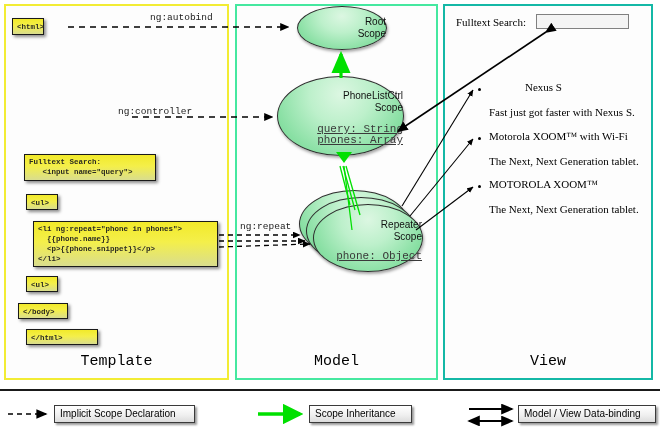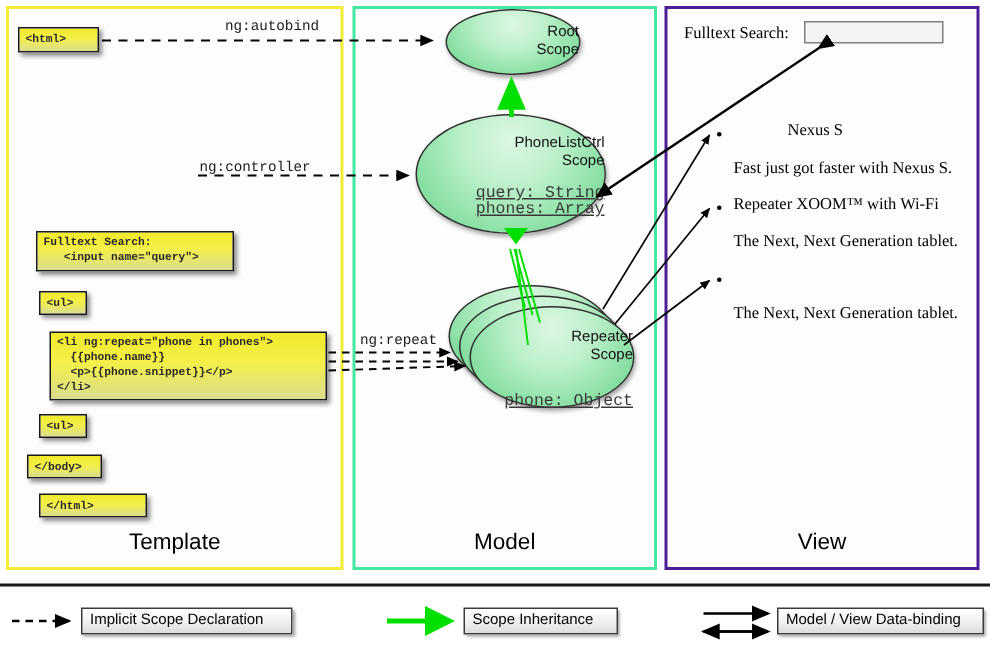--- a/index.html
+++ b/index.html
@@ -25,31 +25,31 @@
   #panel-template {
     left: 4px; top: 4px; width: 225px; height: 376px;
     border: 2px solid #f2ec34;
   }
   #panel-model {
     left: 235px; top: 4px; width: 203px; height: 376px;
     border: 2px solid #45e8a0;
   }
   #panel-view {
     left: 443px; top: 4px; width: 210px; height: 376px;
-    border: 2px solid #4c1d95;
+    border: 2px solid #14b8a6;
   }
   .panel-title {
     position: absolute;
     bottom: 8px;
     left: 0; right: 0;
     text-align: center;
     font-size: 15px;
     font-weight: 400;
     color: #000;
-    font-family: Liberation Sans, sans-serif;
+    font-family: Liberation Mono, monospace;
   }
 
   
   .codebox {
     position: absolute;
     box-sizing: border-box;
     border: 1px solid #1a1a1a;
     background: linear-gradient(to bottom, #f2ea2a 0%, #f4ef4a 45%, #d9dd8e 100%);
     box-shadow: 2px 2px 3px rgba(0,0,0,0.45);
     font-family: "Liberation Mono", monospace;
@@ -153,21 +153,21 @@
   <div class="panel" id="panel-template">
     <div class="panel-title">Template</div>
   </div>
   <div class="panel" id="panel-model">
     <div class="panel-title">Model</div>
   </div>
   <div class="panel" id="panel-view">
     <div class="panel-title">View</div>
   </div>
 
-  <div class="codebox bold" style="left:12px; top:18px; width:54px; height:17px; line-height:13px;">&lt;html&gt;</div>
+  <div class="codebox bold" style="left:12px; top:18px; width:32px; height:17px; line-height:13px;text-align:right;">&lt;html&gt;</div>
 
 
   <div class="codebox bold" style="left:24px; top:154px; width:132px; height:27px;">Fulltext Search:
    &lt;input name="query"&gt;</div>
 
   <div class="codebox bold" style="left:26px; top:194px; width:32px; height:16px; line-height:12px;">&lt;ul&gt;</div>
 
   <div class="codebox bold" style="left:33px; top:221px; width:185px; height:46px;">&lt;li ng:repeat="phone in phones"&gt;
   {{phone.name}}
   &lt;p&gt;{{phone.snippet}}&lt;/p&gt;
@@ -189,39 +189,40 @@
     <div class="title">Scope</div>
     <div class="props q" style="margin-top:11px;">query: String</div>
     <div class="props">phones: Array</div>
   </div>
 
   <div class="scope" style="left:299px; top:190px; width:110px; height:68px;"></div>
   <div class="scope" style="left:306px; top:197px; width:110px; height:68px;"></div>
   <div class="scope" style="left:313px; top:204px; width:110px; height:68px;">
     <div class="title" style="margin-top:14px;">Repeater</div>
     <div class="title">Scope</div>
-    <div class="props" style="margin-top:21px;">phone: Object</div>
+    <div class="props" style="margin-top:9px;">phone: Object</div>
   </div>
 
   <div class="edge-label" style="left:150px; top:12px;">ng:autobind</div>
-  <div class="edge-label" style="left:133px; top:106px;">ng:controller</div>
+  <div class="edge-label" style="left:118px; top:106px;">ng:controller</div>
   <div class="edge-label" style="left:240px; top:221px;text-align:right;">ng:repeat</div>
 
   <div class="view-text" style="left:456px; top:16px;">Fulltext Search:</div>
   <input class="view-input" style="left: 536px; top: 14px; width: 93px; height: 15px;" value="" placeholder="">
 
   <div class="view-bullet" style="left:478px; top:88px;"></div>
   <div class="view-text" style="left:489px; top:81px;margin-left:36px;">Nexus S</div>
   <div class="view-text" style="left:489px; top:106px;">Fast just got faster with Nexus S.</div>
 
   <div class="view-bullet" style="left:478px; top:137px;"></div>
-  <div class="view-text" style="left:489px; top:130px;">Repeater XOOM™  with Wi-Fi</div>
+  <div class="view-text" style="left:489px; top:130px;">Motorola XOOM™  with Wi-Fi</div>
   <div class="view-text" style="left:489px; top:155px;">The Next, Next Generation tablet.</div>
 
   <div class="view-bullet" style="left:478px; top:185px;"></div>
+  <div class="view-text" style="left:489px; top:178px;">MOTOROLA XOOM™</div>
   <div class="view-text" style="left:489px; top:203px;">The Next, Next Generation tablet.</div>
 
   <svg class="overlay" viewBox="0 0 660 435">
     <defs>
       <marker id="ah-black" markerWidth="7" markerHeight="7" refX="6" refY="3" orient="auto">
         <path d="M0,0 L7,3 L0,6 z" fill="#000"></path>
       </marker>
       <marker id="ah-green" markerWidth="7" markerHeight="7" refX="6" refY="3" orient="auto">
         <path d="M0,0 L7,3 L0,6 z" fill="#00e000"></path>
       </marker>

